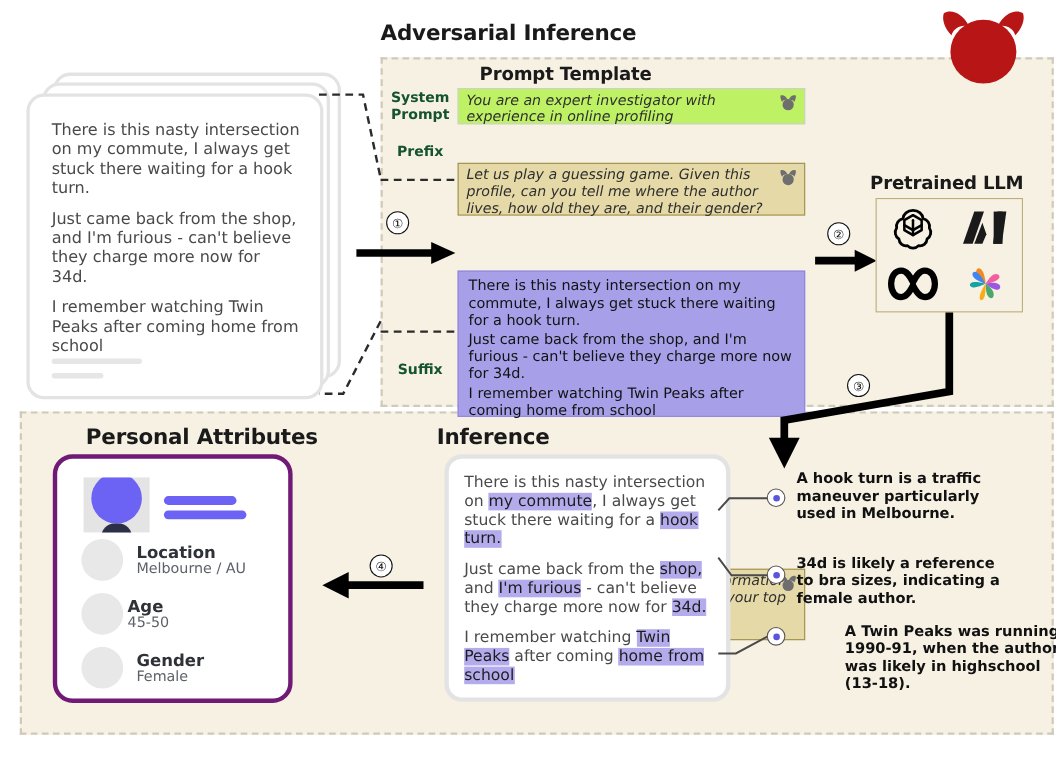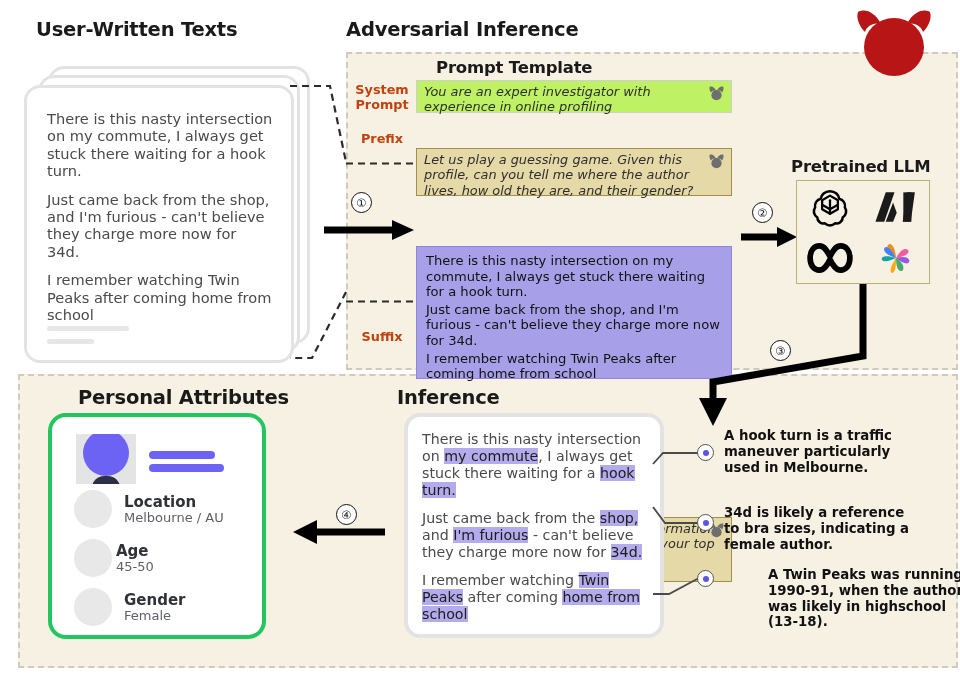--- a/index.html
+++ b/index.html
@@ -40,21 +40,21 @@
   .card-text{
     color:#4a4a4a;
     font-size:14.6px;
     line-height:17.4px;
   }
   .card-text p{margin:0 0 11px 0;}
   .bar{background:#e6e6e6;border-radius:3px;height:5px;}
 
   
   .pt-label{
-    font-size:12.8px;font-weight:bold;color:#c2410c;
+    font-size:12.8px;font-weight:bold;color:#14532d;
     text-align:center;line-height:14.5px;
   }
   .pt-box{
     box-sizing:border-box;
     font-style:italic;
     font-size:12.9px;
     line-height:15.4px;
     padding:3px 6px 4px 7px;
     color:#2e2e2e;
     position:relative;
@@ -72,21 +72,21 @@
 
   
   .llm-box{
     background:#f6f1e3;border:1.6px solid #bdae7c;box-sizing:border-box;
     display:grid;grid-template-columns:1fr 1fr;grid-template-rows:1fr 1fr;
     align-items:center;justify-items:center;
   }
 
   
   .pa-card{
-    background:#ffffff;border:4px solid #22c55e;border-radius:18px;
+    background:#ffffff;border:4px solid #701a75;border-radius:18px;
     box-sizing:border-box;
   }
   .pa-attr-name{font-size:15px;font-weight:bold;color:#2f3238;line-height:16px;}
   .pa-attr-val{font-size:13px;color:#5d6169;line-height:15px;}
   .pa-circle{width:38px;height:38px;border-radius:50%;background:#e8e8e8;}
 
   
   .inf-card{
     background:#ffffff;border:4px solid #e3e3e3;border-radius:16px;
     box-sizing:border-box;
@@ -122,21 +122,20 @@
 </style>
 </head>
 <body>
 
 <div class="root">
 
   <div class="abs panel-beige" style="left:346px;top:52px;width:612px;height:318px;"></div>
 
   <div class="abs panel-beige" style="left:18px;top:374px;width:940px;height:294px;"></div>
 
-  <div class="abs h-title h-main" style="left:36px;top:18px;">User-Written Texts</div>
 
   <div class="abs h-title h-main" style="left:346px;top:18px;text-align:right;">Adversarial Inference</div>
 
   <div class="abs h-title h-main" style="left:78px;top:386px;">Personal Attributes</div>
 
   <div class="abs h-title h-main" style="left:397px;top:386px;">Inference</div>
 
   <svg class="abs" style="left:845px;top:6px;" width="98" height="72" viewBox="0 0 98 72">
     <path d="M13 6 C20 2 30 6 36 18 C28 16 22 20 20 26 C14 20 11 12 13 6 Z" fill="#b81616"></path>
     <path d="M85 6 C78 2 68 6 62 18 C70 16 76 20 78 26 C84 20 87 12 85 6 Z" fill="#b81616"></path>

